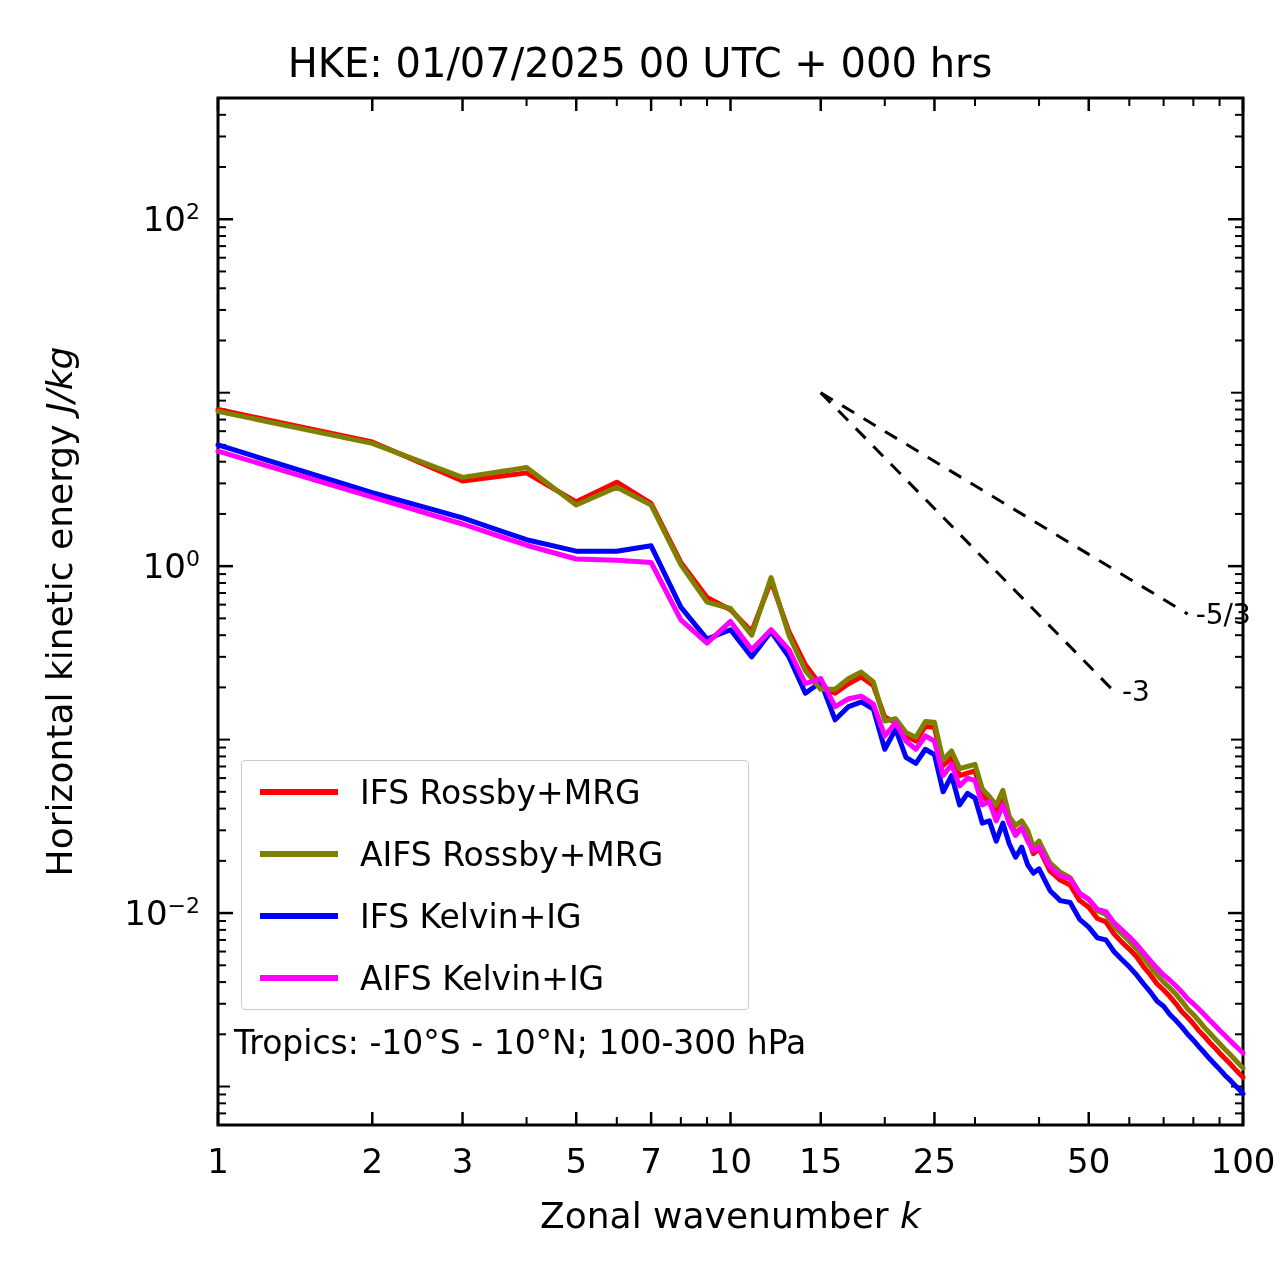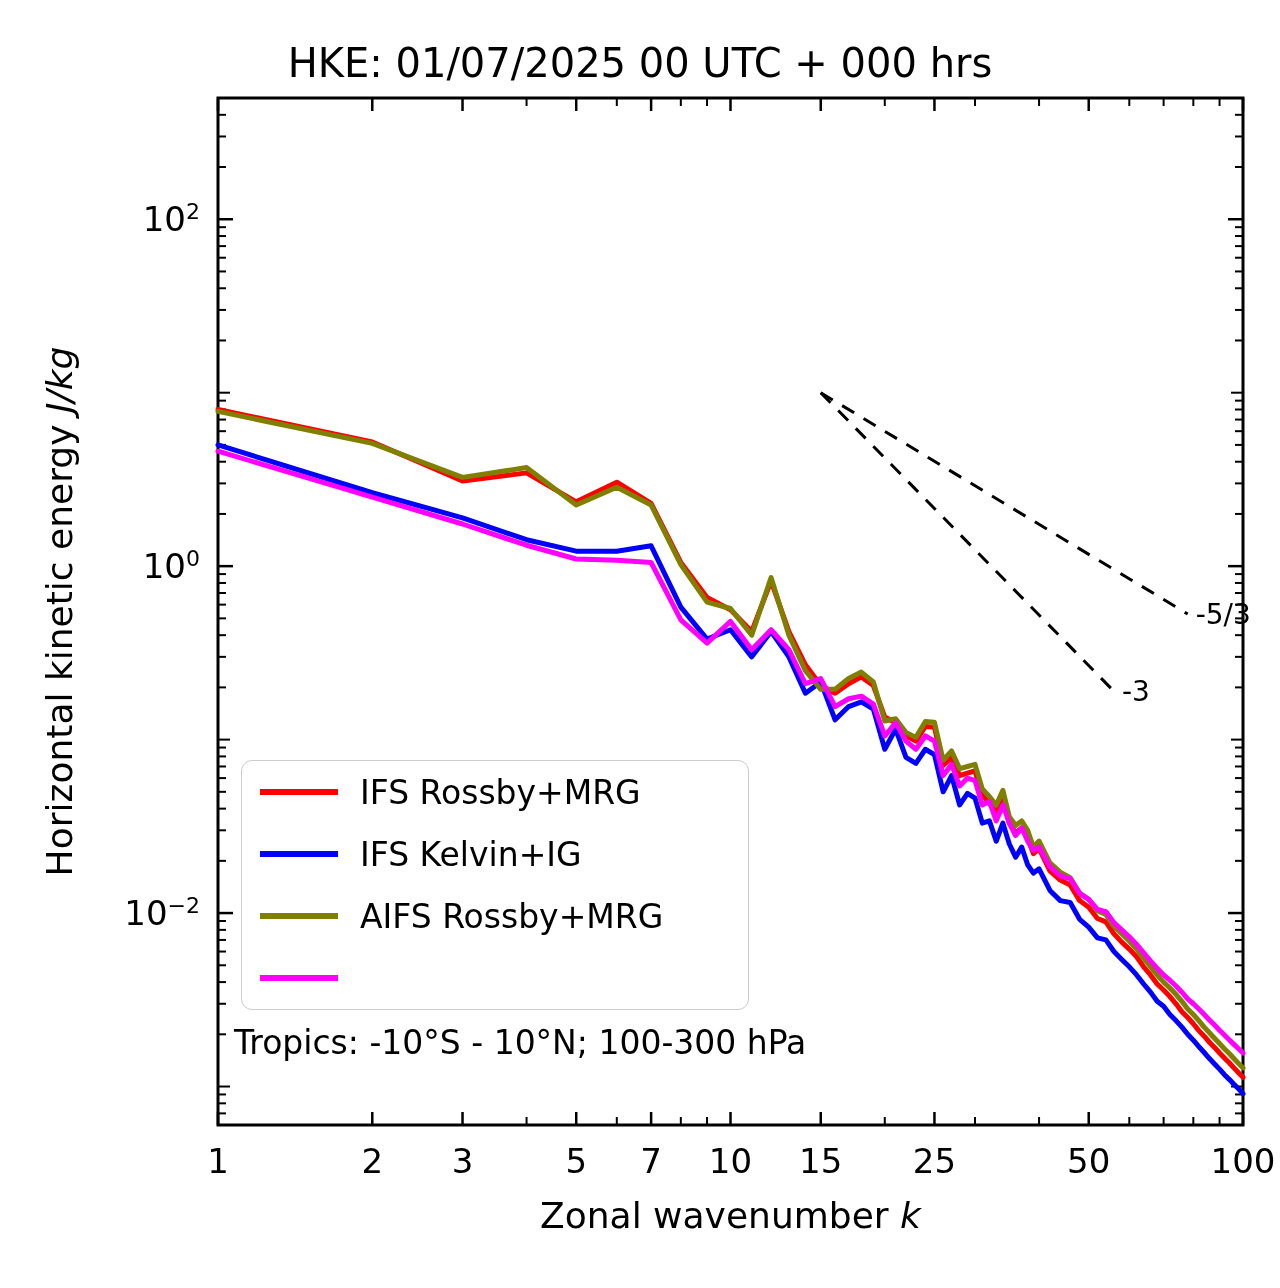--- a/index.html
+++ b/index.html
@@ -10,21 +10,21 @@
     font-size:40px;letter-spacing:0px;}
   #plot-svg{position:absolute;left:0;top:0;}
   .tickmark{stroke:#000;stroke-width:2.5;}
   .tickmark-minor{stroke:#000;stroke-width:2;}
   .ticklabel{font-size:34px;fill:#000;font-family:"DejaVu Sans","Liberation Sans",sans-serif;}
   .axis-title{font-size:36px;fill:#000;}
   .refline{stroke:#000;stroke-width:3;fill:none;stroke-dasharray:14 11;}
   .reflabel{font-size:28px;fill:#000;}
   .series{fill:none;stroke-width:5;stroke-linejoin:round;stroke-linecap:round;}
   #legend-box{position:absolute;left:241px;top:760px;width:508px;height:250px;
-    border:1.6px solid #cccccc;border-radius:11px;background:#ffffff;box-sizing:border-box;}
+    border:1.6px solid #cccccc;border-radius:4px;background:#ffffff;box-sizing:border-box;}
   .legend-row{display:flex;align-items:center;height:62px;padding-left:18px;}
   .legend-swatch{width:78px;height:6px;margin-right:22px;flex:none;}
   .legend-text{font-size:33px;line-height:1;white-space:nowrap;}
   #annotation{position:absolute;left:234px;top:1023px;font-size:33px;white-space:nowrap;}
 </style>
 </head>
 <body>
 
 <div id="figure">
 
@@ -218,27 +218,28 @@
         <text x="0" y="0" class="axis-title" text-anchor="middle" transform="translate(72,611.5) rotate(-90)"><tspan>Horizontal kinetic energy </tspan><tspan font-style="italic">J/kg</tspan></text>
       </g>
   </svg>
 
   <div id="legend-box">
     <div class="legend-row">
       <span class="legend-swatch" style="background: rgb(255, 0, 0);"></span>
       <span class="legend-text">IFS Rossby+MRG</span>
     </div>
     <div class="legend-row">
+      <span class="legend-swatch" style="background: rgb(128, 128, 0);"></span>
+      <span class="legend-text">AIFS Rossby+MRG</span>
+    </div>
+    <div class="legend-row">
       <span class="legend-swatch" style="background: rgb(0, 0, 255);"></span>
       <span class="legend-text">IFS Kelvin+IG</span>
     </div>
     <div class="legend-row">
-      <span class="legend-swatch" style="background: rgb(128, 128, 0);"></span>
-      <span class="legend-text">AIFS Rossby+MRG</span>
-    </div>
-    <div class="legend-row">
       <span class="legend-swatch" style="background: rgb(255, 0, 255);"></span>
+      <span class="legend-text">AIFS Kelvin+IG</span>
     </div>
   </div>
 
   <div id="annotation">Tropics: -10°S - 10°N; 100-300 hPa</div>
 
 </div>
 
 </body></html>

